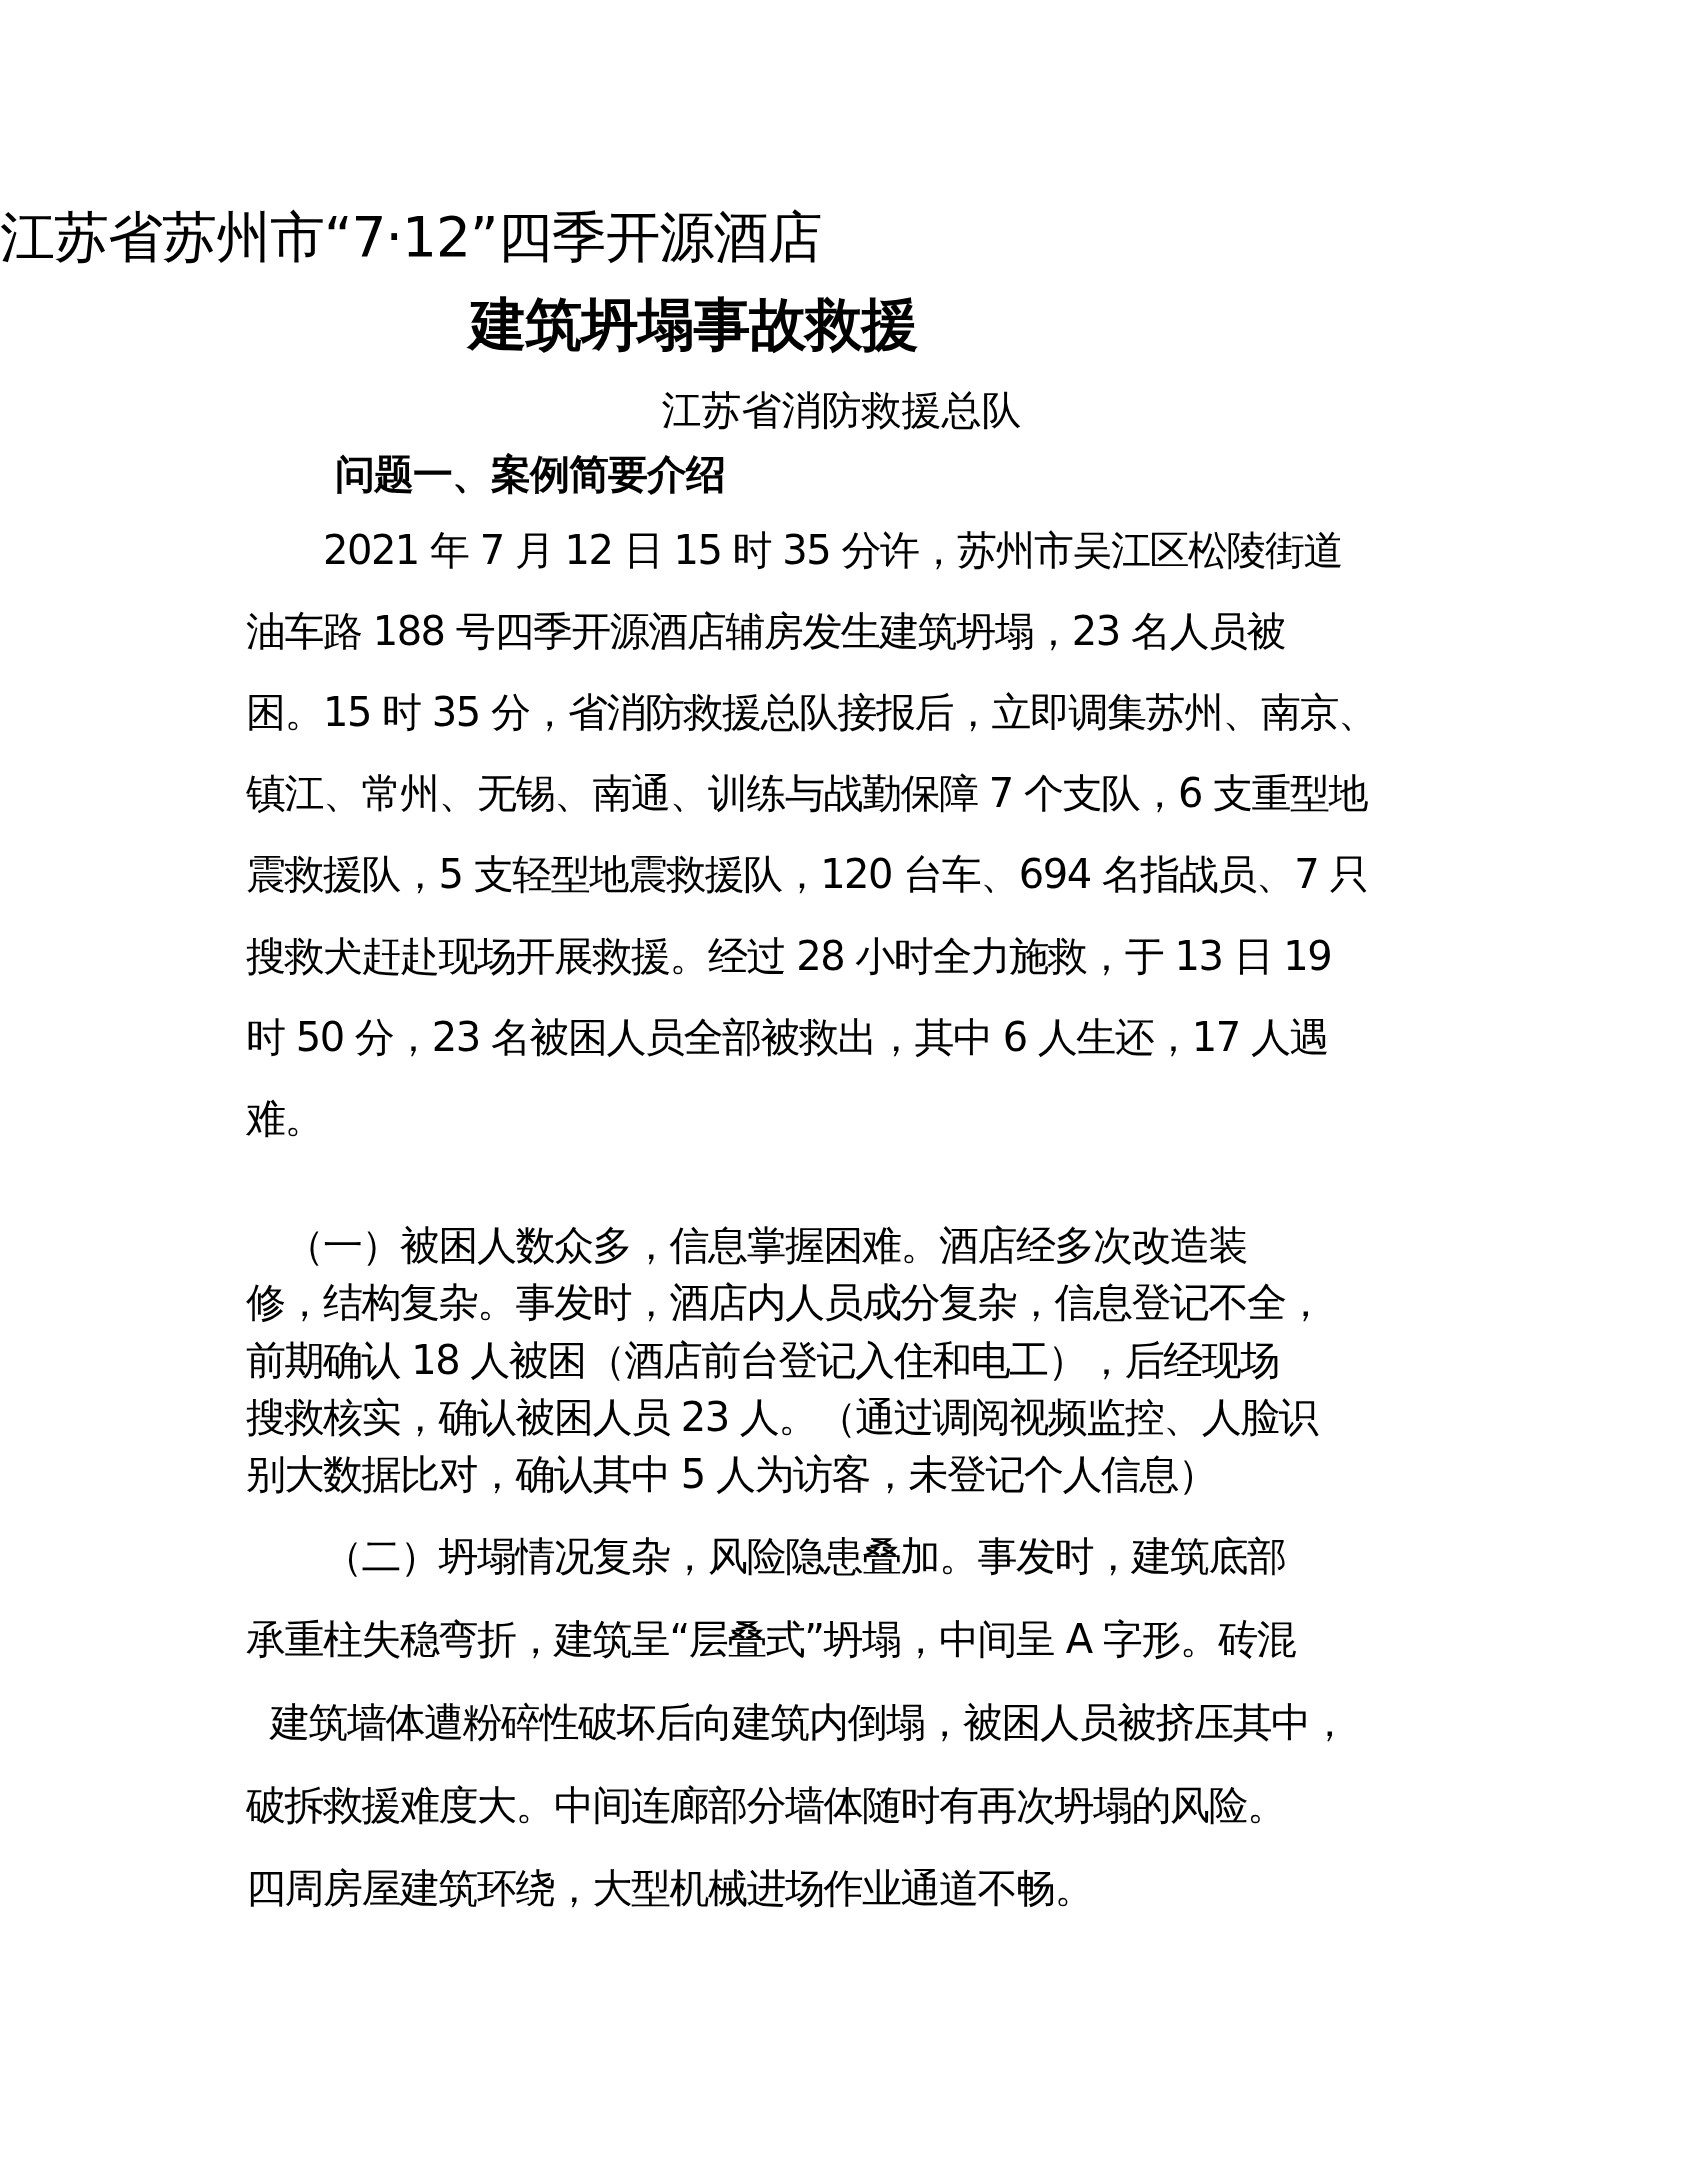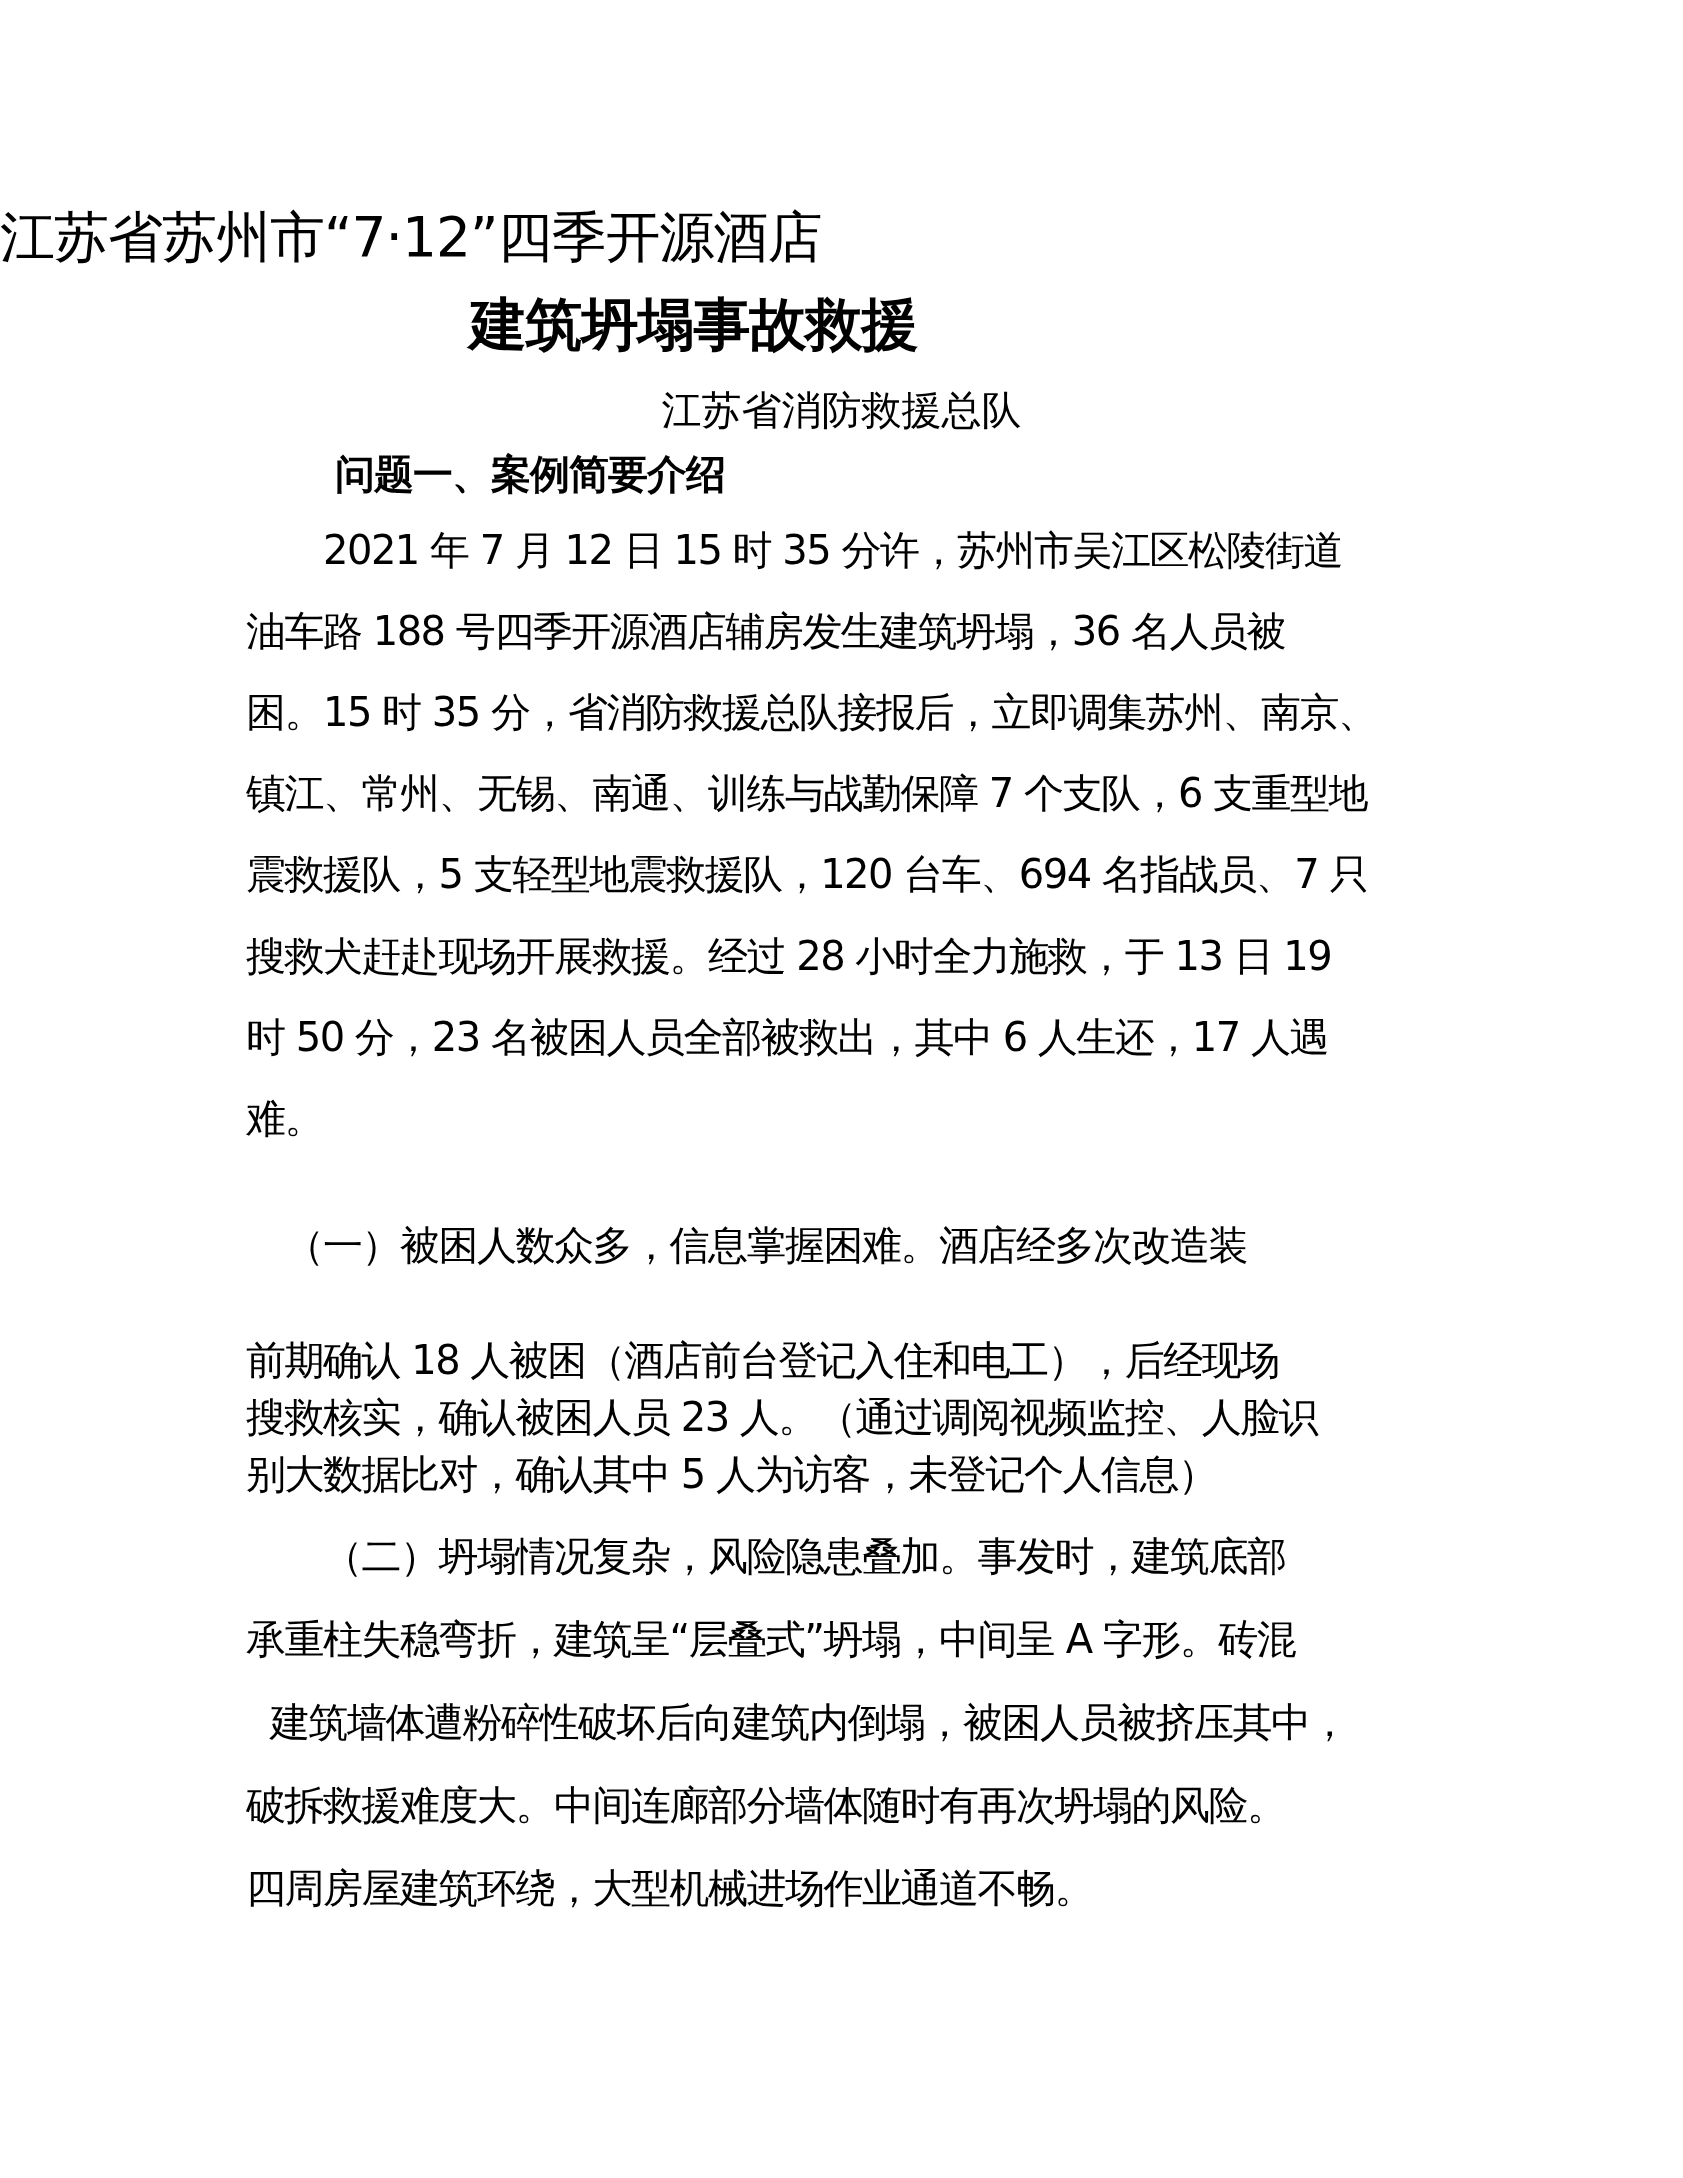--- a/index.html
+++ b/index.html
@@ -32,30 +32,31 @@
 
 <div class="page">
 
   <div class="title-line1">江苏省苏州市“7·12”四季开源酒店</div>
   <div class="title-line2">建筑坍塌事故救援</div>
   <div class="author">江苏省消防救援总队</div>
 
   <div class="heading" style="top:447px;">问题一、案例简要介绍</div>
 
   <div class="line-abs" style="top:525px;">　　2021 年 7 月 12 日 15 时 35 分许，苏州市吴江区松陵街道</div>
-  <div class="line-abs" style="top:606px;">油车路 188 号四季开源酒店辅房发生建筑坍塌，36 名人员被</div>
+  <div class="line-abs" style="top:606px;">油车路 188 号四季开源酒店辅房发生建筑坍塌，23 名人员被</div>
   <div class="line-abs" style="top:687px;">困。15 时 35 分，省消防救援总队接报后，立即调集苏州、南京、</div>
   <div class="line-abs" style="top:768px;">镇江、常州、无锡、南通、训练与战勤保障 7 个支队，6 支重型地</div>
   <div class="line-abs" style="top:849px;">震救援队，5 支轻型地震救援队，120 台车、694 名指战员、7 只</div>
   <div class="line-abs" style="top:931px;">搜救犬赶赴现场开展救援。经过 28 小时全力施救，于 13 日 19</div>
   <div class="line-abs" style="top:1012px;">时 50 分，23 名被困人员全部被救出，其中 6 人生还，17 人遇</div>
   <div class="line-abs" style="top:1093px;">难。</div>
 
 
   <div class="line-abs" style="top:1220px;">　（一）被困人数众多，信息掌握困难。酒店经多次改造装</div>
+  <div class="line-abs" style="top:1277px;">修，结构复杂。事发时，酒店内人员成分复杂，信息登记不全，</div>
   <div class="line-abs" style="top:1335px;">前期确认 18 人被困（酒店前台登记入住和电工），后经现场</div>
   <div class="line-abs" style="top:1392px;">搜救核实，确认被困人员 23 人。（通过调阅视频监控、人脸识</div>
   <div class="line-abs" style="top:1449px;">别大数据比对，确认其中 5 人为访客，未登记个人信息）</div>
 
   <div class="line-abs" style="top:1614px;">承重柱失稳弯折，建筑呈“层叠式”坍塌，中间呈 A 字形。砖混</div>
   <div class="line-abs" style="top:1531px;">　　（二）坍塌情况复杂，风险隐患叠加。事发时，建筑底部</div>
   <div class="line-abs" style="top:1697px;margin-left:24px;">建筑墙体遭粉碎性破坏后向建筑内倒塌，被困人员被挤压其中，</div>
   <div class="line-abs" style="top:1780px;">破拆救援难度大。中间连廊部分墙体随时有再次坍塌的风险。</div>
   <div class="line-abs" style="top:1863px;">四周房屋建筑环绕，大型机械进场作业通道不畅。</div>
 

